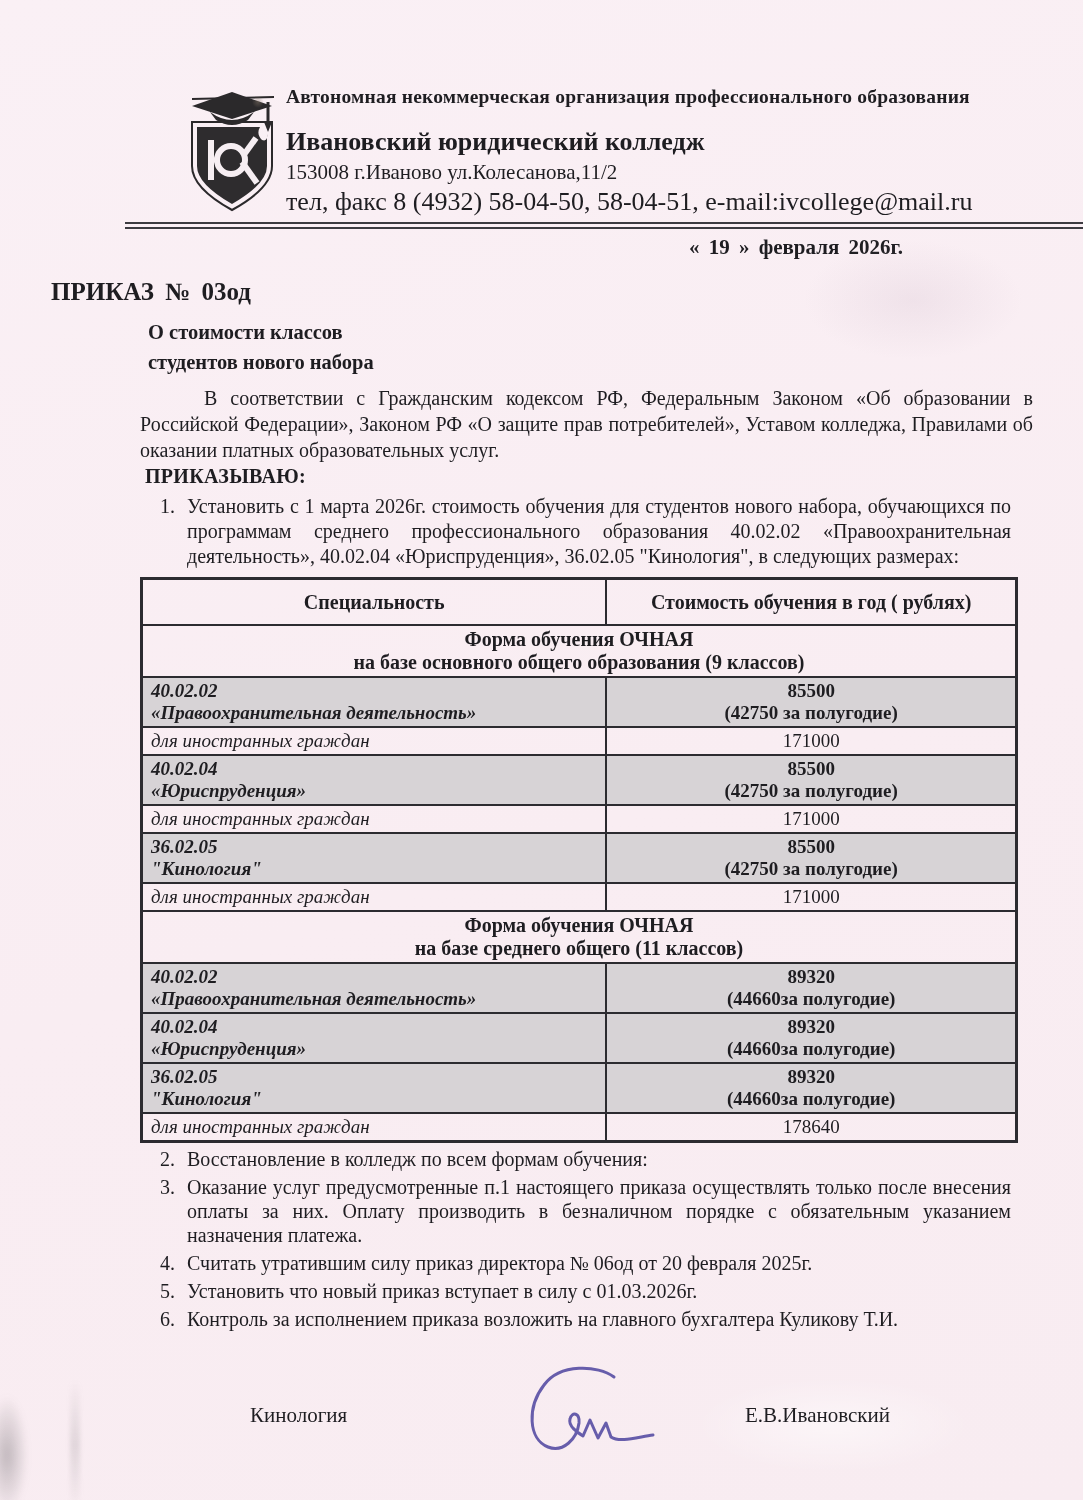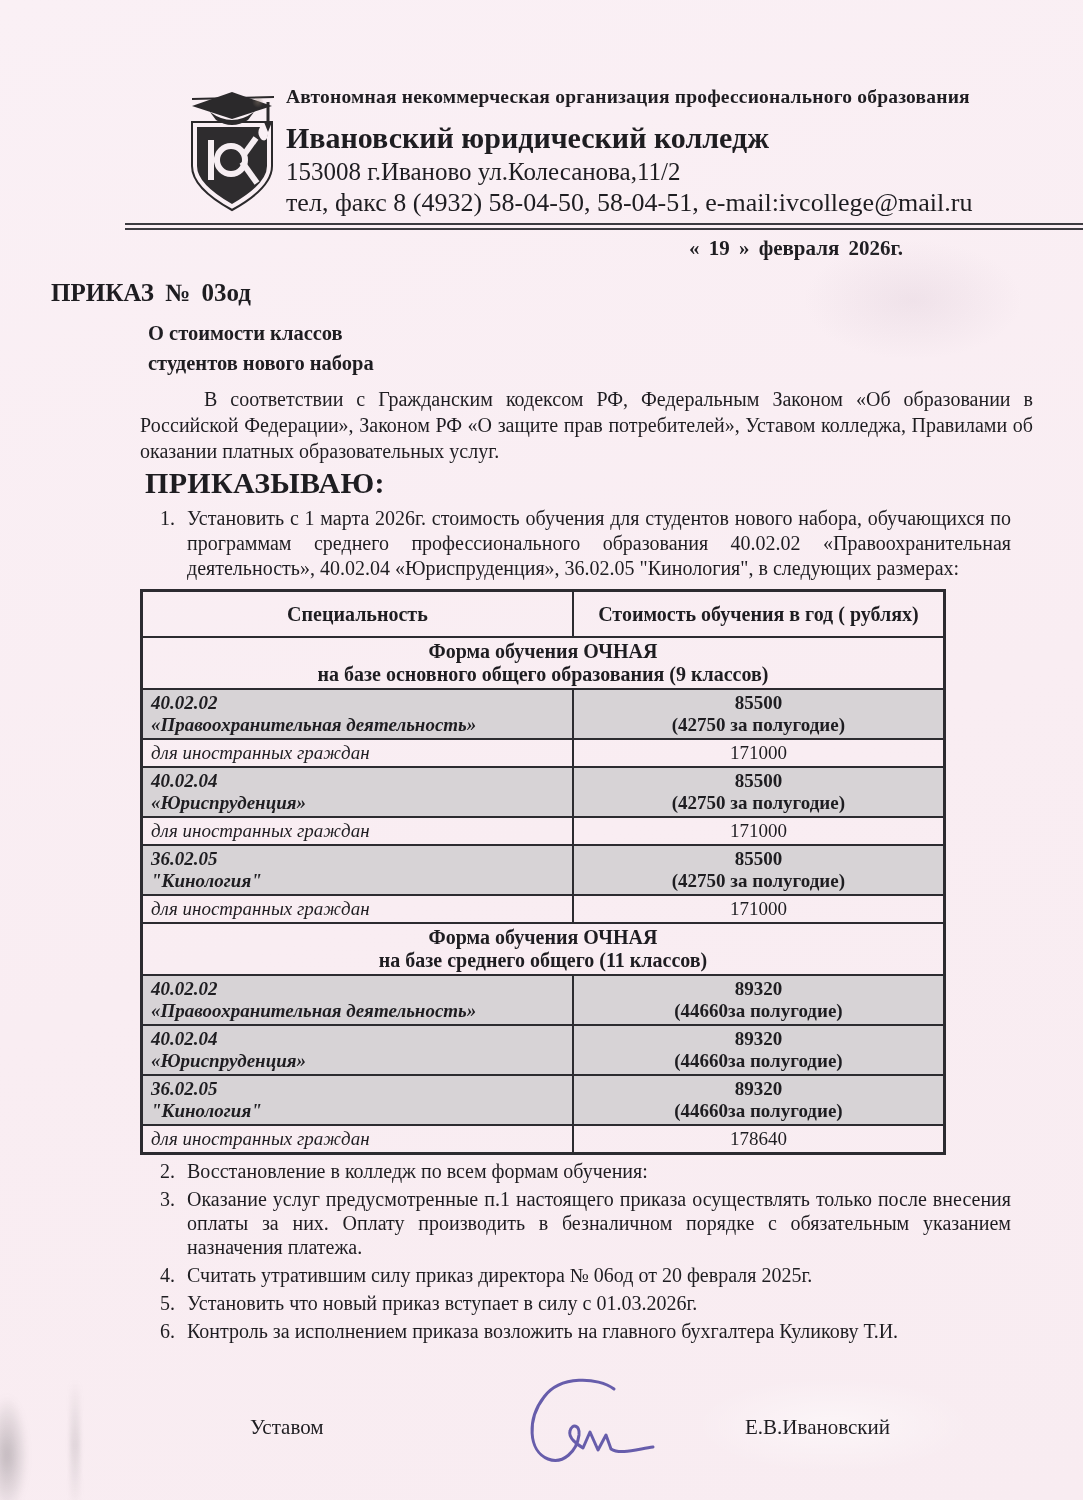--- a/index.html
+++ b/index.html
@@ -30,44 +30,44 @@
   .blotch1 { position:absolute; right:60px; top:240px; width:220px; height:120px;
     background: radial-gradient(ellipse, rgba(210,190,205,0.25), rgba(210,190,205,0) 70%); }
   .blotch2 { position:absolute; right:120px; top:1380px; width:260px; height:90px;
     background: radial-gradient(ellipse, rgba(255,255,255,0.5), rgba(255,255,255,0) 75%); }
 
   
   .letterhead { display:flex; gap:8px; margin:80px 40px 0 186px; align-items:flex-start; }
   .logo { flex:0 0 auto; margin-top:2px; }
   .head-text { padding-top:6px; }
   .org-type { font-weight:bold; font-size:19.5px; letter-spacing:0.2px; white-space:nowrap; }
-  .org-name { font-weight:bold; font-size:30px; margin-top:13px; }
-  .org-addr { font-size:25px; margin-top:3px; }
+  .org-name { font-weight:bold; font-size:26px; margin-top:19px; }
+  .org-addr { font-size:21px; margin-top:3px; }
   .org-contacts { font-size:26px; margin-top:2px; }
 
   .double-rule {
     margin: 5px 0 0 125px; height:3px;
     border-top: 2px solid #3c3b40; border-bottom: 2px solid #3c3b40;
   }
 
   .date-line { margin: 6px 180px 0 0; text-align:right; font-weight:bold; font-size:21px; word-spacing:4px; }
   .order-title { margin-top:18px; padding-left:51px; text-align:left; font-weight:bold; font-size:25px; word-spacing:5px; }
   .subject { margin:12px 0 0 148px; font-weight:bold; font-size:20.5px; line-height:1.45; }
   .preamble { margin:8px 50px 0 140px; text-indent:64px; text-align:justify; font-size:20px; line-height:26px; }
-  .decree { margin:2px 0 0 145px; font-weight:bold; font-size:30px; letter-spacing:0.3px; }
+  .decree { margin:2px 0 0 145px; font-weight:bold; font-size:20px; letter-spacing:0.3px; }
 
   .li { display:flex; margin:4px 72px 0 160px; font-size:20px; line-height:24px; }
   .li .num { flex:0 0 27px; }
   .li .txt { flex:1; text-align:justify; }
   .li.no-justify .txt { text-align:left; }
   .item1 { margin-top:6px; line-height:25px; }
   .amount-line { margin:2px 72px 0 160px; font-weight:bold; font-size:20px; line-height:24px; }
 
   
-  table.prices { border-collapse:collapse; margin:8px 0 4px 140px; width:806px;
+  table.prices { border-collapse:collapse; margin:8px 0 4px 140px; width:878px;
     font-size:19px; line-height:22px; }
   table.prices th, table.prices td { border:2px solid #2c2b30; padding:2px 8px; vertical-align:middle; }
   table.prices { border:3px solid #2c2b30; }
   th.col-h { font-size:20px; font-weight:bold; height:40px; text-align:center; }
   td.section { text-align:center; font-weight:bold; font-size:20px; line-height:23px; padding:3px 8px; }
   td.spec { width:448px; text-align:left;margin-top:20px; }
   td.price { text-align:center; }
   td.shade { background:#d7d3d6; }
   .it { font-style:italic; }
   .b { font-weight:bold; }
@@ -273,21 +273,21 @@
     <div class="num">5.</div>
     <div class="txt">Установить что новый приказ вступает в силу с 01.03.2026г.</div>
   </div>
 
   <div class="li no-justify">
     <div class="num">6.</div>
     <div class="txt">Контроль за исполнением приказа возложить на главного бухгалтера Куликову Т.И.</div>
   </div>
 
   <div class="sig-block">
-    <div class="sig-role">Уставом</div>
+    <div class="sig-role">Кинология</div>
     <svg class="sig-svg" width="180" height="110" viewBox="0 0 180 110">
       <path d="M116 14 C 100 2, 62 0, 46 22 C 29 44, 30 76, 50 84 C 65 90, 79 76, 81 60
                C 82 50, 74 48, 72 56 C 70 63, 79 69, 85 73
                L 92 57 L 100 75 L 108 60 L 113 74
                C 122 80, 140 74, 155 72" fill="none" stroke="#5a50a5" stroke-width="3" stroke-linecap="round" stroke-linejoin="round" opacity="0.92"></path>
     </svg>
     <div class="sig-name">Е.В.Ивановский</div>
   </div>
 
 </div>

